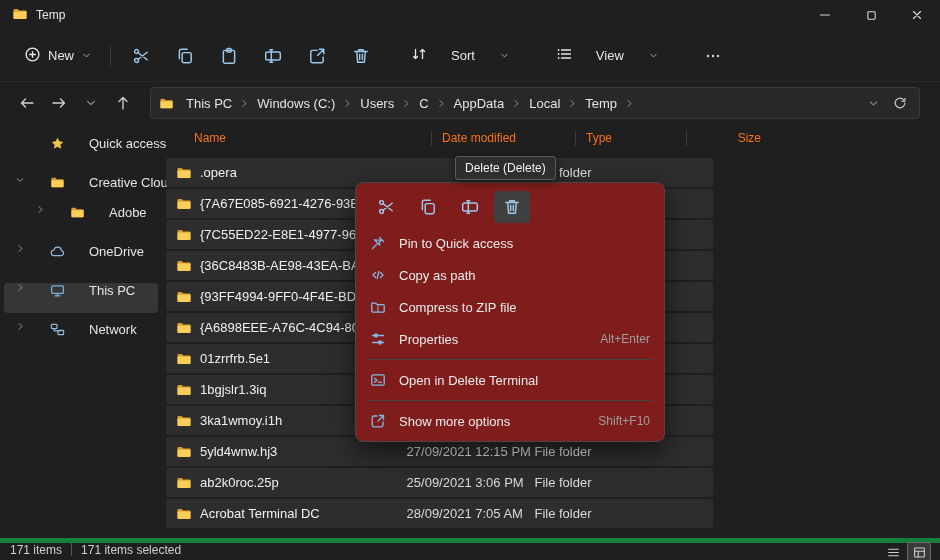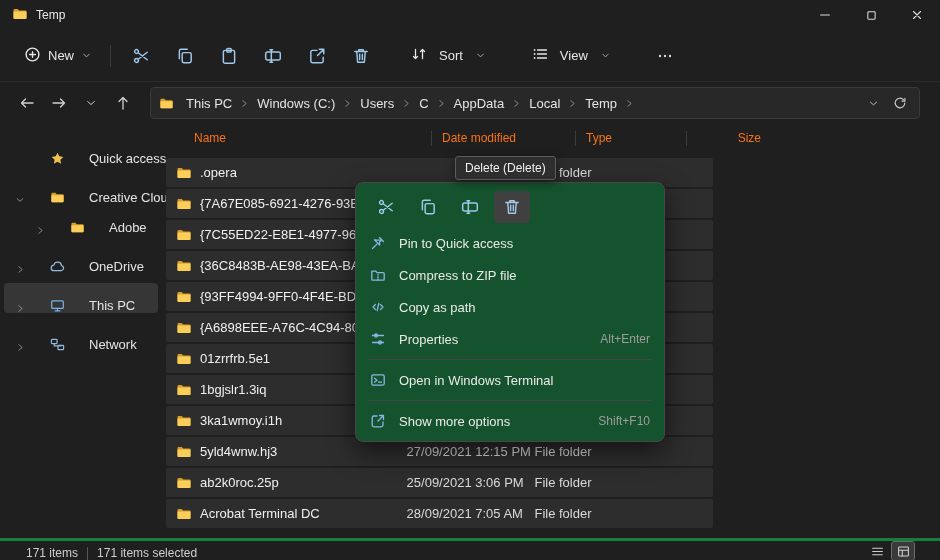--- a/index.html
+++ b/index.html
@@ -11,62 +11,62 @@
   .titlebar{height:30px;display:flex;align-items:center;justify-content:space-between}
   .tb-left{display:flex;align-items:center;gap:8px;padding-left:12px;font-size:12px}
   .win-controls{display:flex;height:30px}
   .win-btn{width:46px;height:30px;display:flex;align-items:center;justify-content:center;color:#dcdcdc;cursor:default}
   
   .toolbar{height:52px;display:flex;align-items:center;padding:0 14px;border-bottom:1px solid #2a2a2a}
   .tool-btn{display:flex;align-items:center;gap:7px;padding:6px 10px;border-radius:5px;color:#e6e6e6}
   .tool-ic{width:44px;height:34px;display:flex;align-items:center;justify-content:center;color:#9ec9ea;border-radius:5px}
   .tool-div{width:1px;height:22px;background:#3a3a3a;margin:0 8px}
   .chev{color:#b5b5b5;display:flex;align-items:center}
-  .drop-group{display:flex;align-items:center;gap:12px;padding:6px 10px;border-radius:5px;color:#e6e6e6}
+  .drop-group{display:flex;align-items:center;gap:24px;padding:6px 10px;border-radius:5px;color:#e6e6e6}
   
   .addr{height:42px;display:flex;align-items:center;padding:0 12px;gap:2px}
   .nav-btn{width:30px;height:30px;display:flex;align-items:center;justify-content:center;color:#d2d2d2;border-radius:4px}
   .crumb-box{flex:1;height:32px;margin:0 8px 0 10px;background:#282828;border:1px solid #3a3a3a;border-radius:4px;display:flex;align-items:center;padding:0 8px;gap:2px}
   .crumb{display:flex;align-items:center;gap:6px;padding:3px 6px;border-radius:3px;color:#e4e4e4;white-space:nowrap}
   .crumb-chev{color:#a8a8a8;display:flex;align-items:center}
   .crumb-right{margin-left:auto;display:flex;align-items:center;gap:14px;color:#cfcfcf;padding-right:4px}
   .search-box{width:152px;height:32px;background:#282828;border:1px solid #3a3a3a;border-radius:4px;display:flex;align-items:center;padding:0 9px;gap:8px;color:#9a9a9a}
   .search-box input{flex:1;min-width:0;background:transparent;border:none;outline:none;color:#dcdcdc;font-family:inherit;font-size:12px}
   .search-box input::placeholder{color:#9a9a9a}
   
   .main{display:flex;height:414px}
   .sidebar{width:162px;padding-top:12px;flex-shrink:0}
-  .side-item{height:30px;display:flex;align-items:flex-end;gap:24px;padding-left:10px;margin:0 4px;border-radius:4px;color:#e4e4e4;white-space:nowrap}
+  .side-item{height:30px;display:flex;align-items:flex-start;gap:24px;padding-left:10px;margin:0 4px;border-radius:4px;color:#e4e4e4;white-space:nowrap}
   .side-item.grp{margin-top:9px}
   .side-item.child{padding-left:30px}
   .side-item.selected{background:#363636}
   .schev{width:12px;display:flex;align-items:center;justify-content:center;color:#a8a8a8;flex-shrink:0}
   .content{flex:1;padding-left:4px}
   .list-header{height:28px;display:flex;align-items:center;color:#f97316;font-size:12px}
   .lh-name{width:265px;padding-left:28px}
   .lh-date{width:143px;padding-left:10px}
   .lh-type{width:110px;padding-left:10px}
   .lh-size{width:88px;text-align:right;padding-right:14px}
   .vsep{width:1px;height:15px;background:#3c3c3c}
   .rows{padding-top:6px}
   .row{width:547px;height:29px;margin-bottom:2px;background:#2d2d2d;border-radius:2px;display:flex;align-items:center;padding-left:10px}
   .row .ficon{display:flex;align-items:center;margin-right:8px;flex-shrink:0}
   .cell{white-space:nowrap;overflow:hidden}
   .c-name{width:231px;color:#f0f0f0}
   .c-date{width:143px;color:#d9d9d9}
   .c-type{width:110px;color:#d9d9d9}
   .c-size{width:88px;text-align:right;padding-right:14px;color:#d9d9d9}
   
-  .statusbar{position:absolute;left:0;bottom:0;width:940px;height:22px;border-top:3px solid #15803d;display:flex;align-items:flex-end;padding:0 26px;font-size:12px;color:#cfcfcf;background:#1f1f1f}
+  .statusbar{position:absolute;left:0;bottom:0;width:940px;height:22px;border-top:5px solid #15803d;display:flex;align-items:flex-start;padding:0 10px;font-size:12px;color:#cfcfcf;background:#1f1f1f}
   .sb-sep{width:1px;height:13px;background:#555;margin:0 9px}
   .sb-views{margin-left:auto;display:flex;align-items:center;gap:4px}
   .sb-ic{width:22px;height:18px;display:flex;align-items:center;justify-content:center;color:#cfcfcf;border-radius:2px}
   .sb-ic.active{background:#3a3a3a;outline:1px solid #6a6a6a}
   
-  .ctx{position:absolute;left:355px;top:182px;width:310px;background:#14532d;border:1px solid #474747;border-radius:8px;box-shadow:0 10px 26px rgba(0,0,0,.55);padding:4px;z-index:5}
+  .ctx{position:absolute;left:355px;top:182px;width:310px;background:#7f1d1d;border:1px solid #474747;border-radius:8px;box-shadow:0 10px 26px rgba(0,0,0,.55);padding:4px;z-index:5}
   .ctx-iconbar{height:40px;display:flex;align-items:center;padding:0 8px;gap:6px}
   .ctx-iconbtn{width:36px;height:32px;display:flex;align-items:center;justify-content:center;color:#9ec9ea;border-radius:4px}
   .ctx-iconbtn.hot{background:#404040}
   .ctx-item{height:32px;display:flex;align-items:center;gap:13px;padding:0 10px;border-radius:4px;color:#eaeaea}
   .ctx-item .mi{display:flex;align-items:center;color:#82b9e4}
   .ctx-short{margin-left:auto;color:#9d9d9d;font-size:12px}
   .ctx-sep{height:1px;background:#454545;margin:4px 8px}
   
   .tooltip{position:absolute;left:455px;top:156px;background:#2e2e2e;border:1px solid #5c5c5c;border-radius:3px;padding:4px 9px;font-size:12px;color:#f0f0f0;z-index:6;white-space:nowrap;box-shadow:0 2px 8px rgba(0,0,0,.5)}
 </style>
@@ -582,34 +582,34 @@
           <svg class="ic" width="16" height="16" viewBox="0 0 16 16">
             <path d="M9.5 2.5l4 4M11.8 4.8l-2.4 2.4.3 2.9-5.3-5.3 2.9.3zM6.9 9.1L2.5 13.5"></path>
           </svg>
         </span>
       <span>Pin to Quick access</span>
       <span class="ctx-short"></span>
     </div>
     <div class="ctx-item">
       <span class="mi">
           <svg class="ic" width="16" height="16" viewBox="0 0 16 16">
-            <path d="M1.8 4.2h4l1.4 1.4h6a1 1 0 0 1 1 1v5.6a1 1 0 0 1-1 1H2.8a1 1 0 0 1-1-1z"></path>
-            <path d="M8 7.2v.9M8 9.6v.9M8 12v.9"></path>
-          </svg>
-        </span>
-      <span>Compress to ZIP file</span>
+            <path d="M5.5 5.5L3 8l2.5 2.5M10.5 5.5L13 8l-2.5 2.5M8.8 4.5l-1.6 7"></path>
+          </svg>
+        </span>
+      <span>Copy as path</span>
       <span class="ctx-short"></span>
     </div>
     <div class="ctx-item">
       <span class="mi">
           <svg class="ic" width="16" height="16" viewBox="0 0 16 16">
-            <path d="M5.5 5.5L3 8l2.5 2.5M10.5 5.5L13 8l-2.5 2.5M8.8 4.5l-1.6 7"></path>
-          </svg>
-        </span>
-      <span>Copy as path</span>
+            <path d="M1.8 4.2h4l1.4 1.4h6a1 1 0 0 1 1 1v5.6a1 1 0 0 1-1 1H2.8a1 1 0 0 1-1-1z"></path>
+            <path d="M8 7.2v.9M8 9.6v.9M8 12v.9"></path>
+          </svg>
+        </span>
+      <span>Compress to ZIP file</span>
       <span class="ctx-short"></span>
     </div>
     <div class="ctx-item">
       <span class="mi">
           <svg class="ic" width="16" height="16" viewBox="0 0 16 16">
             <path d="M2.5 4.5h11M2.5 11.5h11"></path>
             <circle cx="6" cy="4.5" r="1.5"></circle>
             <circle cx="10" cy="11.5" r="1.5"></circle>
           </svg>
         </span>
@@ -617,21 +617,21 @@
       <span class="ctx-short">Alt+Enter</span>
     </div>
     <div class="ctx-sep"></div>
     <div class="ctx-item">
       <span class="mi">
           <svg class="ic" width="16" height="16" viewBox="0 0 16 16">
             <rect x="1.8" y="2.8" width="12.4" height="10.4" rx="1.5"></rect>
             <path d="M4.5 6.2L7 8.2l-2.5 2M8.5 10.2h3"></path>
           </svg>
         </span>
-      <span>Open in Windows Terminal</span>
+      <span>Open in Delete Terminal</span>
       <span class="ctx-short"></span>
     </div>
     <div class="ctx-sep"></div>
     <div class="ctx-item">
       <span class="mi">
           <svg class="ic" width="16" height="16" viewBox="0 0 16 16">
             <path d="M7 3H4a1.8 1.8 0 0 0-1.8 1.8V12A1.8 1.8 0 0 0 4 13.8h7.2A1.8 1.8 0 0 0 13 12V9M9.5 2.5h4v4M13.5 2.5L8 8"></path>
           </svg>
         </span>
       <span>Show more options</span>

